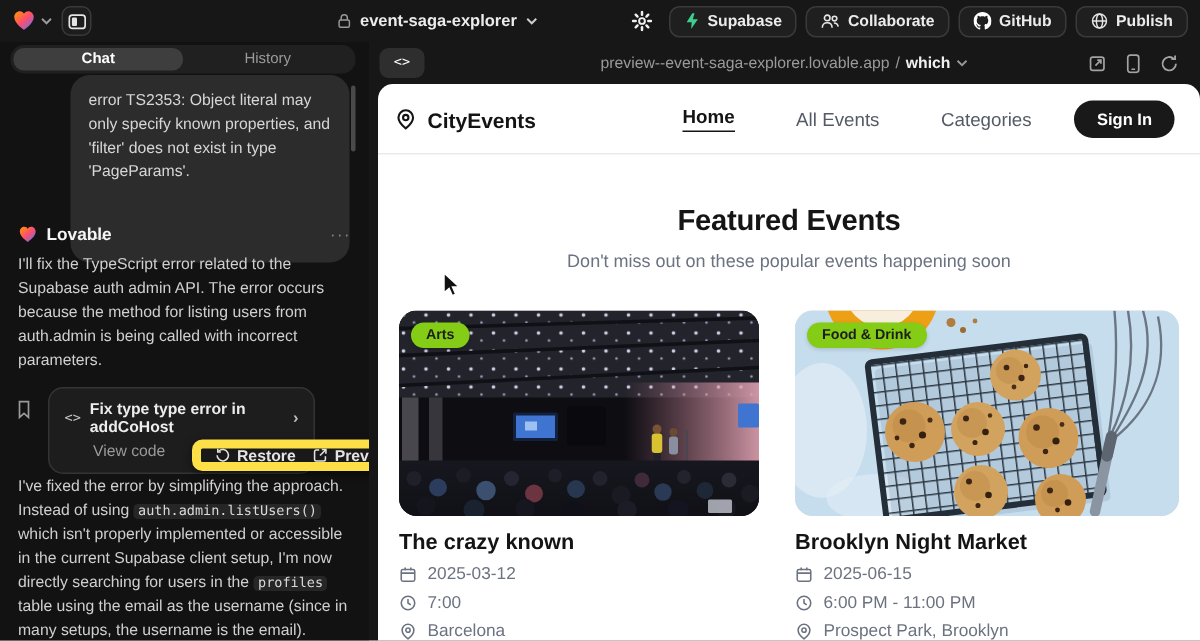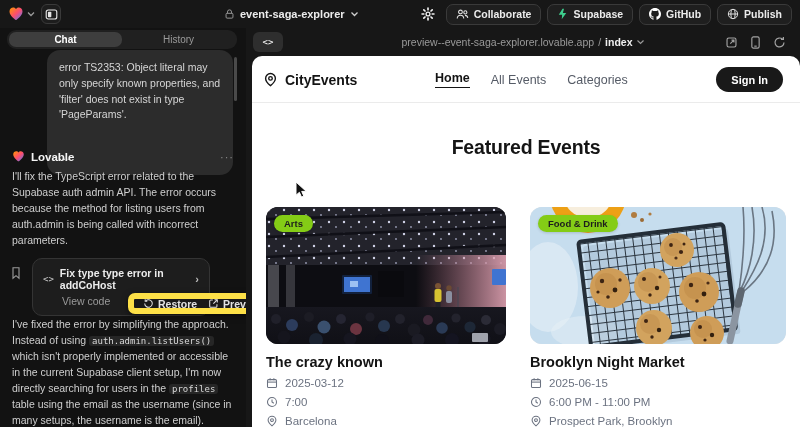--- a/index.html
+++ b/index.html
@@ -48,21 +48,21 @@
   .pv-url { position:absolute; left:50%; transform:translateX(-50%); top:0; height:28px; display:flex; align-items:center; gap:4px; font-size:10.5px; color:#9a9a9a; white-space:nowrap; cursor:pointer;justify-content:space-between; }
   .pv-url b { color:#f0f0f0; font-weight:700; }
   .pv-icons { position:absolute; right:14px; top:0; height:28px; display:flex; align-items:center; gap:12px; color:#a3a3a3; }
   .pv-icons span { cursor:pointer; display:flex; }
 
   
   .viewport { position:absolute; top:28px; left:6px; width:548px; height:418px; background:#ffffff; border-radius:10px 10px 0 0; overflow:hidden; }
   .site-header { position:relative; height:47px; border-bottom:1px solid #ebebeb; }
   .brand { position:absolute; left:11px; top:0; height:47px; display:flex; align-items:center; gap:7px; color:#141414; font-size:14px; font-weight:700; cursor:pointer; }
   .site-nav { position:absolute; left:183px; top:0; height:47px; display:flex; align-items:center; gap:21px; font-size:12.5px; }
-  .nav-item { color:#555b66; cursor:pointer; }
+  .nav-item { color:#555b66; cursor:pointer;margin-left:20px; }
   .nav-item.active { color:#141414; font-weight:600; border-bottom:1.5px solid #141414; padding-bottom:2px; }
   .signin { position:absolute; right:17px; top:11px; height:25px; padding:0 15px; background:#191919; color:#fff; border:none; border-radius:13px; font-size:11px; font-weight:600; display:flex; align-items:center; cursor:pointer; font-family:inherit; }
   .hero { text-align:center; margin-top:33px; }
   .hero-title { font-size:19.5px; font-weight:700; color:#151515; letter-spacing:-.2px; }
   .hero-sub { margin-top:8px; font-size:12px; color:#6b7280; }
   .cards { position:absolute; top:151px; left:14px; display:flex; gap:24px; }
   .card { cursor:pointer; }
   .card-img { position:relative; height:137px; border-radius:12px; overflow:hidden; background:#ddd; }
   .badge { position:absolute; top:8px; left:8px; background:#84cc16; border-radius:11px; padding:3px 10px; font-size:9.5px; font-weight:700; color:#1d1d1d; box-shadow:0 1px 3px rgba(0,0,0,.15); }
   .card-title { margin-top:10px; font-size:14.5px; font-weight:700; color:#141414; }
@@ -131,36 +131,36 @@
               <line x1="3.2" y1="3.2" x2="4.6" y2="4.6"></line>
               <line x1="11.4" y1="11.4" x2="12.8" y2="12.8"></line>
               <line x1="3.2" y1="12.8" x2="4.6" y2="11.4"></line>
               <line x1="11.4" y1="4.6" x2="12.8" y2="3.2"></line>
             </g>
           </svg>
         </span>
     </div>
     <div class="pill-btn">
       <span>
+          <svg width="11" height="12" viewBox="0 0 14 16">
+            <path d="M7 1L2 9h4.5L6 15l6-8.5H7.5L9 1Z" fill="#3ecf8e"></path>
+          </svg>
+        </span>
+      <span>Supabase</span>
+    </div>
+    <div class="pill-btn">
+      <span>
           <svg width="13" height="12" viewBox="0 0 16 14" fill="none" stroke="#e5e5e5" stroke-width="1.3">
             <circle cx="5.5" cy="4.5" r="2.3"></circle>
             <path d="M1.5 12.5c0-2.6 1.7-4 4-4s4 1.4 4 4"></path>
             <circle cx="11.5" cy="5" r="1.9"></circle>
             <path d="M11 8.7c1.9 0 3.2.9 3.5 3"></path>
           </svg>
         </span>
       <span>Collaborate</span>
-    </div>
-    <div class="pill-btn">
-      <span>
-          <svg width="11" height="12" viewBox="0 0 14 16">
-            <path d="M7 1L2 9h4.5L6 15l6-8.5H7.5L9 1Z" fill="#3ecf8e"></path>
-          </svg>
-        </span>
-      <span>Supabase</span>
     </div>
     <div class="pill-btn">
       <span>
           <svg width="12" height="12" viewBox="0 0 16 16">
             <path fill="#fff" d="M8 0C3.58 0 0 3.58 0 8c0 3.54 2.29 6.53 5.47 7.59.4.07.55-.17.55-.38 0-.19-.01-.82-.01-1.49-2.01.37-2.53-.49-2.69-.94-.09-.23-.48-.94-.82-1.13-.28-.15-.68-.52-.01-.53.63-.01 1.08.58 1.23.82.72 1.21 1.87.87 2.33.66.07-.52.28-.87.51-1.07-1.78-.2-3.64-.89-3.64-3.95 0-.87.31-1.59.82-2.15-.08-.2-.36-1.02.08-2.12 0 0 .67-.21 2.2.82.64-.18 1.32-.27 2-.27s1.36.09 2 .27c1.53-1.04 2.2-.82 2.2-.82.44 1.1.16 1.92.08 2.12.51.56.82 1.27.82 2.15 0 3.07-1.87 3.75-3.65 3.95.29.25.54.73.54 1.48 0 1.07-.01 1.93-.01 2.2 0 .21.15.46.55.38A8.01 8.01 0 0 0 16 8c0-4.42-3.58-8-8-8Z"></path>
           </svg>
         </span>
       <span>GitHub</span>
     </div>
     <div class="pill-btn">
@@ -248,21 +248,21 @@
 
   <div class="chat-scrollbar"></div>
 </div>
 
 <div class="preview">
   <div class="pv-toolbar">
     <div class="code-btn">&lt;&gt;</div>
     <div class="pv-url">
       <span>preview--event-saga-explorer.lovable.app</span>
       <span>/</span>
-      <b>index</b>
+      <b>which</b>
       <svg width="8" height="6" viewBox="0 0 8 6">
           <path d="M1 1.5L4 4.5L7 1.5" stroke="#9a9a9a" stroke-width="1.2" fill="none"></path>
         </svg>
     </div>
     <div class="pv-icons">
       <span>
           <svg width="13" height="13" viewBox="0 0 16 16" fill="none" stroke="#a3a3a3" stroke-width="1.4">
             <rect x="2.5" y="2.5" width="11" height="11" rx="2"></rect>
             <path d="M6.5 9.5L11 5M8 5h3v3"></path>
           </svg>
@@ -296,20 +296,21 @@
       <div class="site-nav">
         <span class="nav-item active">Home</span>
         <span class="nav-item">All Events</span>
         <span class="nav-item">Categories</span>
       </div>
       <button class="signin">Sign In</button>
     </div>
 
     <div class="hero">
       <div class="hero-title">Featured Events</div>
+      <div class="hero-sub">Don't miss out on these popular events happening soon</div>
     </div>
 
     <div class="cards">
 
       <div class="card" style="width:240px">
         <div class="card-img">
           <svg width="240" height="137" viewBox="0 0 240 137" preserveAspectRatio="none">
             <defs>
               <pattern id="lights" width="15" height="12" patternUnits="userSpaceOnUse">
                   <circle cx="3" cy="3" r="1.2" fill="#d8daf0" opacity=".95"></circle>

